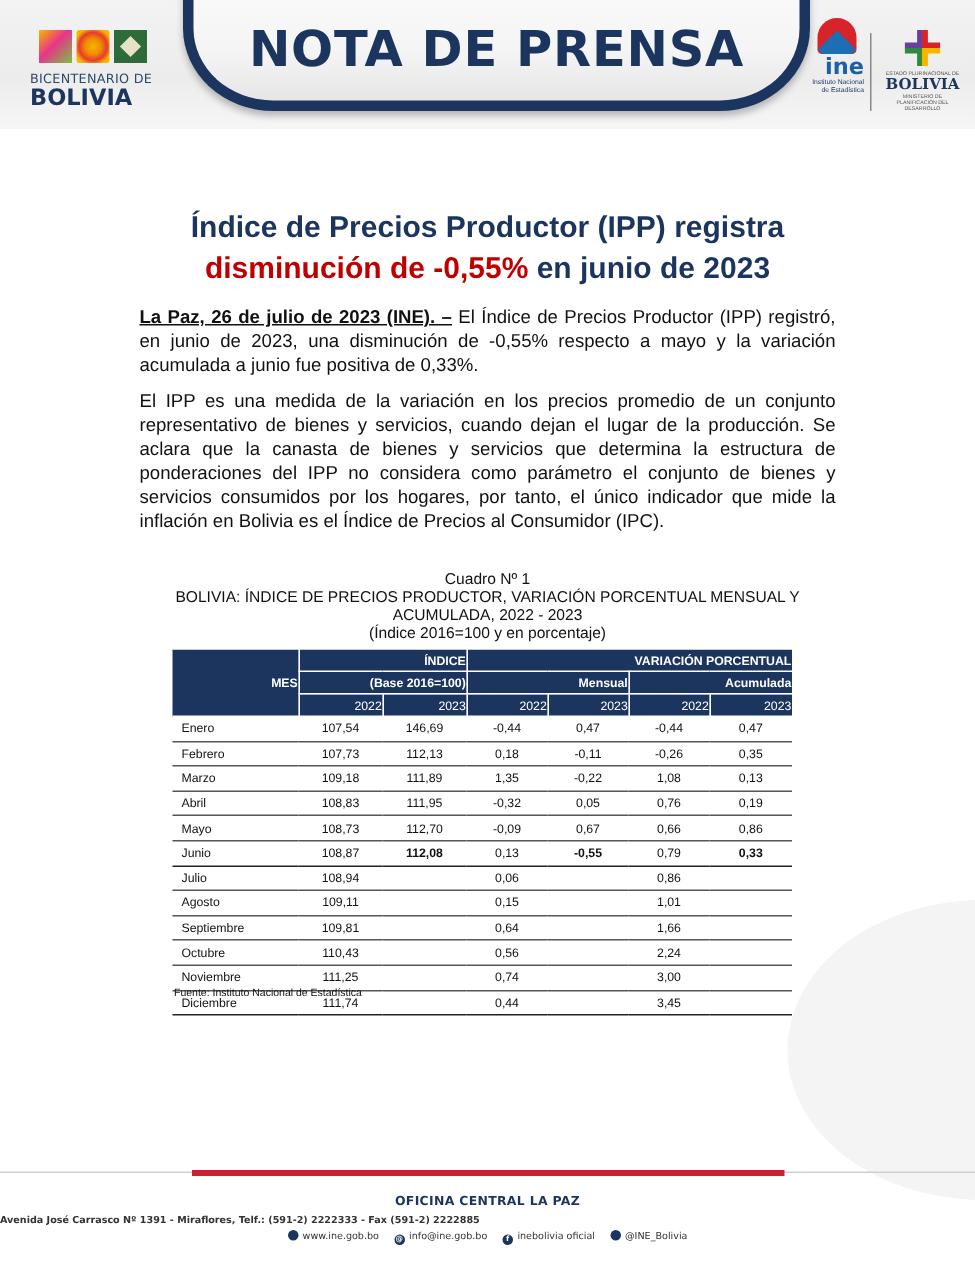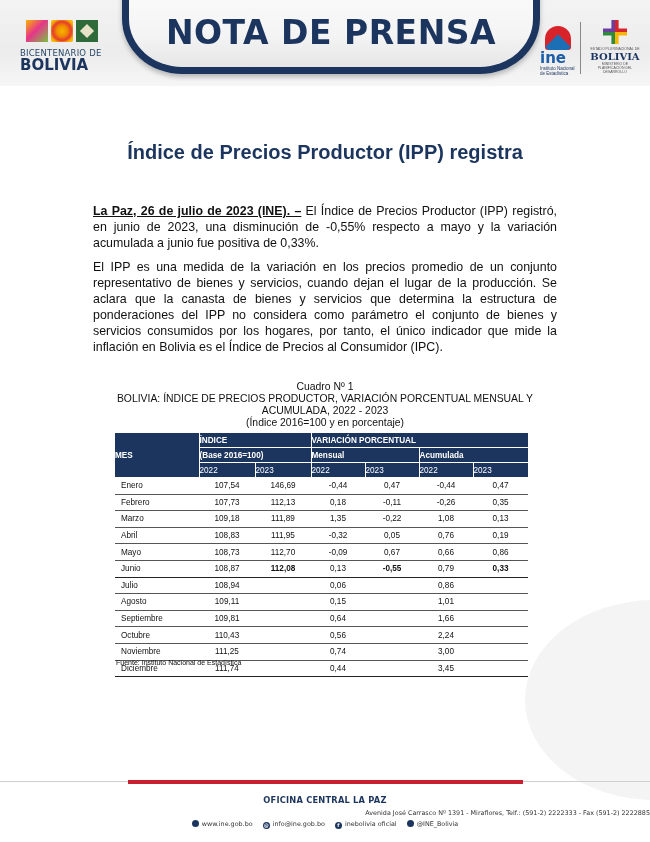--- a/index.html
+++ b/index.html
@@ -28,21 +28,21 @@
   }
   .bicent { position: absolute; left: 20px; top: 20px; width: 84px; height: 56px; }
   .bicent .squares { display: flex; gap: 3px; margin-left: 6px; }
   .bicent .sq { width: 22px; height: 22px; }
   .bicent .sq1 { background: linear-gradient(135deg, #f7b500 0%, #e8358a 45%, #7ac142 100%); }
   .bicent .sq2 { background: radial-gradient(circle, #f7b500 0%, #f08a00 35%, #e63b2e 60%, #f7b500 80%); border-radius: 2px; }
   .bicent .sq3 { background: #2f6b3a; position: relative; }
   .bicent .sq3::after { content: ""; position: absolute; left: 6px; top: 6px; width: 10px; height: 10px; background: #e7e2c6; transform: rotate(45deg); }
   .bicent-line1 { font-size: 8.5px; color: #2a4a6a; margin-top: 6px; letter-spacing: 0.2px; font-family: "DejaVu Sans", sans-serif; }
   .bicent-line2 { font-size: 15px; font-weight: bold; color: #1c355e; line-height: 15px; font-family: "DejaVu Sans", sans-serif; }
-  .ine-logo { position: absolute; left: 540px; top: 26px; width: 36px; height: 60px; text-align: left; }
+  .ine-logo { position: absolute; left: 540px; top: 12px; width: 36px; height: 60px; text-align: right; }
   .ine-mark { width: 26px; height: 24px; margin: 0 auto; border-radius: 13px 13px 3px 3px; background: #d8232a; position: relative; overflow: hidden; }
   .ine-mark::after { content: ""; position: absolute; left: 4px; top: 12px; width: 18px; height: 18px; background: #1c6fb5; transform: rotate(45deg); }
   .ine-text { font-family: "DejaVu Sans", sans-serif; font-weight: bold; font-size: 15px; color: #1c5ea8; line-height: 15px; margin-top: 1px; }
   .ine-sub { font-size: 4.5px; color: #1c355e; line-height: 5px; }
   .ine-divider { position: absolute; left: 580px; top: 22px; width: 1px; height: 52px; background: #888; }
   .bol-logo { position: absolute; left: 586px; top: 18px; width: 58px; height: 60px; text-align: center; }
   .bol-emblem { width: 24px; height: 24px; margin: 2px auto 0; background: conic-gradient(#d8232a 0 25%, #f7b500 0 50%, #2e8b3d 0 75%, #6b3fa0 0); clip-path: polygon(35% 0, 65% 0, 65% 35%, 100% 35%, 100% 65%, 65% 65%, 65% 100%, 35% 100%, 35% 65%, 0 65%, 0 35%, 35% 35%); }
   .bol-small { font-size: 3.5px; color: #555; margin-top: 3px; }
   .bol-text { font-family: "DejaVu Serif", serif; font-weight: bold; font-size: 10px; color: #1c355e; line-height: 11px; }
   .bol-small2 { font-size: 3.5px; color: #555; line-height: 4px; }
@@ -52,37 +52,37 @@
 
   .para { position: absolute; left: 93px; width: 464px; font-size: 12.4px; line-height: 16px; text-align: justify; color: #111; }
   .para1 { top: 203px; }
   .para2 { top: 259px; }
   .para b { font-weight: bold; text-decoration: underline; }
 
   .table-title { position: absolute; left: 110px; width: 430px; top: 381px; text-align: center; font-size: 10.4px; line-height: 12px; color: #111; }
   .table-title b { font-weight: normal; }
 
   table.ipp { position: absolute; left: 115px; top: 432px; width: 413px; border-collapse: collapse; font-size: 8.2px; table-layout: fixed; }
-  table.ipp th { background: #1c355e; color: #fff; font-weight: bold; height: 14px; padding: 0; border: 1px solid #fff; text-align: left; margin-top: 26px; }
+  table.ipp th { background: #1c355e; color: #fff; font-weight: bold; height: 14px; padding: 0; border: 1px solid #fff; text-align: right; margin-top: 26px; }
   table.ipp th.year { font-weight: normal; }
   table.ipp th.mes { border-left: none; }
   table.ipp td { height: 15.6px; padding: 0; text-align: center; color: #111; border-bottom: 1px solid #555; }
   table.ipp td.mes-cell { text-align: left; padding-left: 6px; }
   table.ipp td.bold { font-weight: bold; text-align: center; }
   table.ipp tr.junio td { border-bottom: 1.5px solid #222; }
   table.ipp tr.last td { border-bottom: 1.5px solid #222; }
   .fuente { position: absolute; left: 116px; top: 659px; font-size: 7px; color: #111; }
 
   .watermark { position: absolute; left: 525px; top: 600px; width: 260px; height: 200px; border-radius: 50%; background: #f4f4f4; z-index: 0; }
   .page-content { position: relative; z-index: 1; }
 
   .footer-line { position: absolute; left: 0; top: 781px; width: 650px; height: 1px; background: #cfcfcf; }
   .footer-red { position: absolute; left: 128px; top: 780px; width: 395px; height: 4px; background: #c8202f; }
   .footer-title { position: absolute; left: 0; width: 650px; top: 795px; text-align: center; font-family: "DejaVu Sans", sans-serif; font-weight: bold; font-size: 8.3px; color: #1c355e; letter-spacing: 0.2px; }
-  .footer-addr { position: absolute; left: 0; width: 650px; top: 809px; text-align: right; font-family: "DejaVu Sans", sans-serif; font-size: 6.4px; color: #333; }
+  .footer-addr { position: absolute; left: 0; width: 650px; top: 809px; text-align: left; font-family: "DejaVu Sans", sans-serif; font-size: 6.4px; color: #333; font-weight: bold; }
   .footer-contacts { position: absolute; left: 0; width: 650px; top: 820px; text-align: center; font-family: "DejaVu Sans", sans-serif; font-size: 6.4px; color: #333; }
   .footer-contacts .item { display: inline-block; margin: 0 4px; }
   .footer-contacts .ic { display: inline-block; width: 7px; height: 7px; border-radius: 50%; background: #1c355e; vertical-align: -1px; margin-right: 3px; color: #fff; font-size: 5px; line-height: 7px; text-align: center; font-weight: bold; }
 </style>
 </head>
 <body>
 
 <div class="watermark"></div>
 
 <div class="header">
@@ -112,20 +112,21 @@
     <div class="bol-small">ESTADO PLURINACIONAL DE</div>
     <div class="bol-text">BOLIVIA</div>
     <div class="bol-small2">MINISTERIO DE</div>
     <div class="bol-small2">PLANIFICACIÓN DEL DESARROLLO</div>
   </div>
 </div>
 
 <div class="page-content">
   <div class="title">
     <div>Índice de Precios Productor (IPP) registra</div>
+    <div><span class="red">disminución de -0,55%</span><span> en junio de 2023</span></div>
   </div>
 
   <div class="para para1"><b>La Paz, 26 de julio de 2023 (INE). –</b><span> El Índice de Precios Productor (IPP) registró, en junio de 2023, una disminución de -0,55% respecto a mayo y la variación acumulada a junio fue positiva de 0,33%.</span></div>
 
   <div class="para para2">El IPP es una medida de la variación en los precios promedio de un conjunto representativo de bienes y servicios, cuando dejan el lugar de la producción. Se aclara que la canasta de bienes y servicios que determina la estructura de ponderaciones del IPP no considera como parámetro el conjunto de bienes y servicios consumidos por los hogares, por tanto, el único indicador que mide la inflación en Bolivia es el Índice de Precios al Consumidor (IPC).</div>
 
   <div class="table-title">
     <div><b>Cuadro Nº 1</b></div>
     <div><b>BOLIVIA:</b><span> ÍNDICE DE PRECIOS PRODUCTOR, VARIACIÓN PORCENTUAL MENSUAL Y ACUMULADA, 2022 - 2023</span></div>
     <div>(Índice 2016=100 y en porcentaje)</div>

